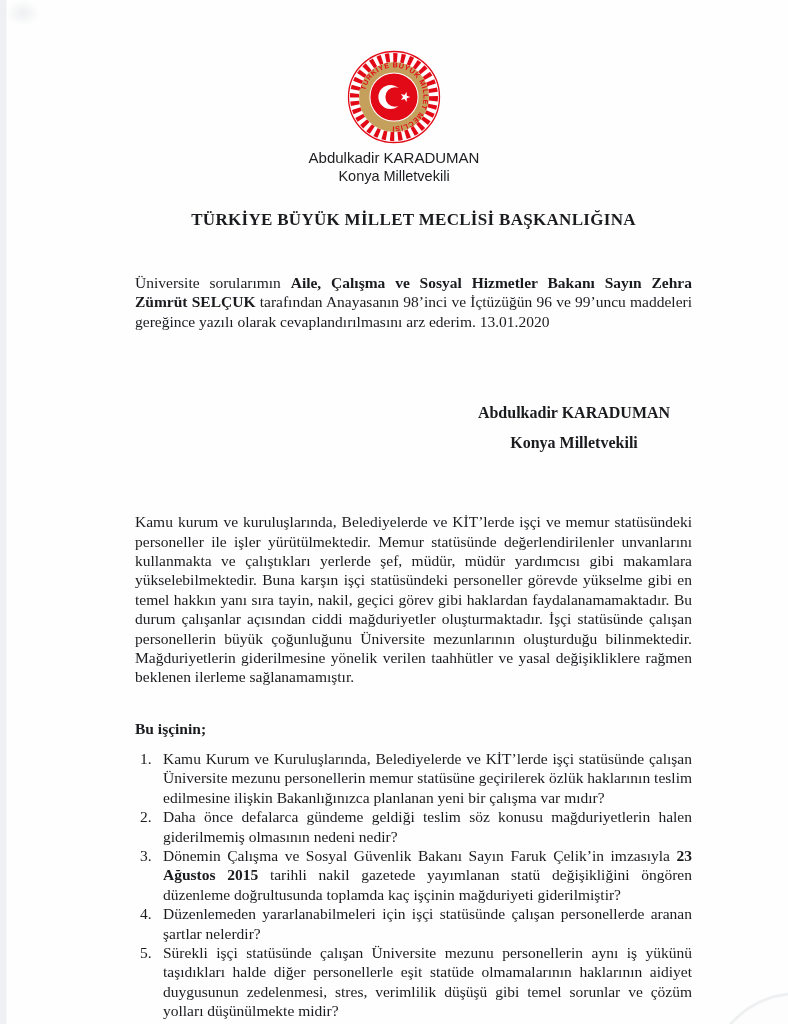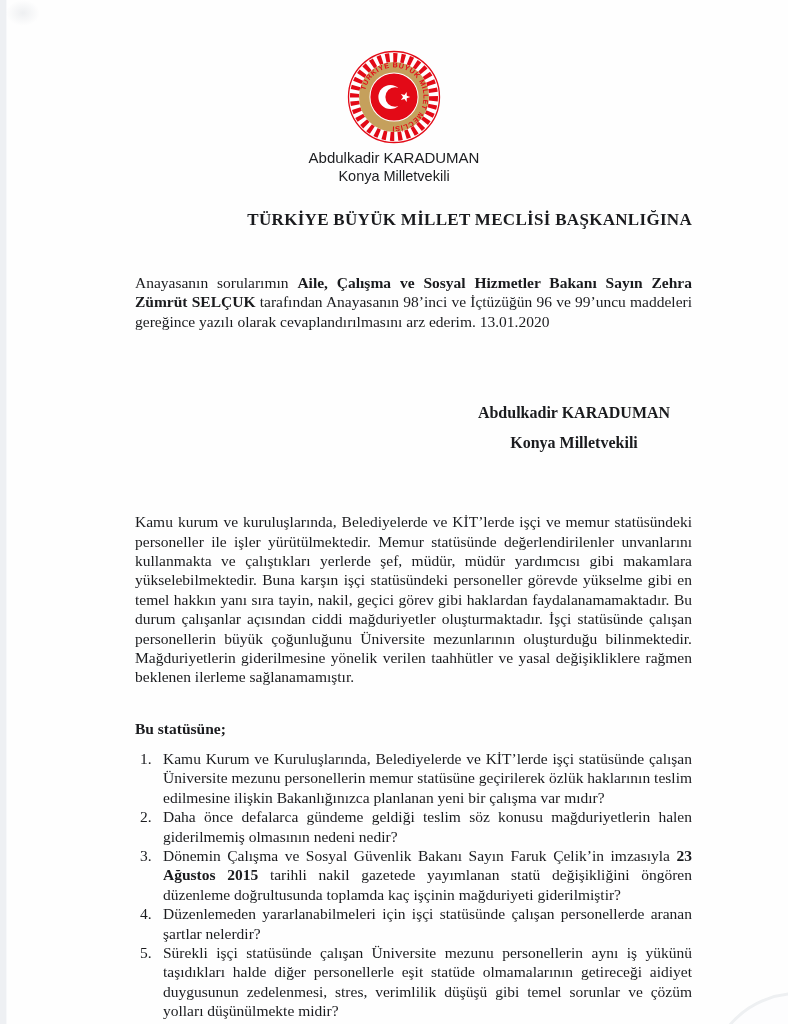--- a/index.html
+++ b/index.html
@@ -75,21 +75,21 @@
   }
   .lh-role {
     font-family: "Liberation Sans", "DejaVu Sans", sans-serif;
     font-size: 14.5px;
     line-height: 19px;
     color: #1c1d20;
   }
   
   .doc-heading {
     margin: 24px 0 0 0;
-    text-align: right;
+    text-align: center;
     font-size: 17px;
     font-weight: bold;
     letter-spacing: 0.3px;
     line-height: 20px;
   }
   
   .para {
     margin: 0;
     font-size: 15.5px;
     line-height: 19.4px;
@@ -160,30 +160,30 @@
           <circle cx="51.2" cy="50" r="10.4" class="c-red-f"></circle>
           <path class="c-white-f" d="M5.5,0 L1.78,1.29 L1.7,5.23 L-0.68,2.09 L-4.45,3.23 L-2.2,0 L-4.45,-3.23 L-0.68,-2.09 L1.7,-5.23 L1.78,-1.29 Z" transform="translate(61.8,50)"></path>
         </svg>
       </span>
       <div class="lh-name">Abdulkadir KARADUMAN</div>
       <div class="lh-role">Konya Milletvekili</div>
     </header>
 
     <h1 class="doc-heading">TÜRKİYE BÜYÜK MİLLET MECLİSİ BAŞKANLIĞINA</h1>
 
-    <p class="para intro"><span>Anayasanın sorularımın </span><b>Aile, Çalışma ve Sosyal Hizmetler Bakanı Sayın Zehra Zümrüt SELÇUK</b><span> tarafından Anayasanın 98’inci ve İçtüzüğün 96 ve 99’uncu maddeleri gereğince yazılı olarak cevaplandırılmasını arz ederim. 13.01.2020</span></p>
+    <p class="para intro"><span>Üniversite sorularımın </span><b>Aile, Çalışma ve Sosyal Hizmetler Bakanı Sayın Zehra Zümrüt SELÇUK</b><span> tarafından Anayasanın 98’inci ve İçtüzüğün 96 ve 99’uncu maddeleri gereğince yazılı olarak cevaplandırılmasını arz ederim. 13.01.2020</span></p>
 
     <div class="signature">
       <div class="sig-name">Abdulkadir KARADUMAN</div>
       <div class="sig-role">Konya Milletvekili</div>
     </div>
 
     <p class="para bodytext">Kamu kurum ve kuruluşlarında, Belediyelerde ve KİT’lerde işçi ve memur statüsündeki personeller ile işler yürütülmektedir. Memur statüsünde değerlendirilenler unvanlarını kullanmakta ve çalıştıkları yerlerde şef, müdür, müdür yardımcısı gibi makamlara yükselebilmektedir. Buna karşın işçi statüsündeki personeller görevde yükselme gibi en temel hakkın yanı sıra tayin, nakil, geçici görev gibi haklardan faydalanamamaktadır. Bu durum çalışanlar açısından ciddi mağduriyetler oluşturmaktadır. İşçi statüsünde çalışan personellerin büyük çoğunluğunu Üniversite mezunlarının oluşturduğu bilinmektedir. Mağduriyetlerin giderilmesine yönelik verilen taahhütler ve yasal değişikliklere rağmen beklenen ilerleme sağlanamamıştır.</p>
 
-    <p class="list-intro">Bu statüsüne;</p>
+    <p class="list-intro">Bu işçinin;</p>
 
     <div class="questions">
 
       <div class="q">
         <span class="q-num">1.</span>
         <div class="q-text"><span>Kamu Kurum ve Kuruluşlarında, Belediyelerde ve KİT’lerde işçi statüsünde çalışan Üniversite mezunu personellerin memur statüsüne geçirilerek özlük haklarının teslim edilmesine ilişkin Bakanlığınızca planlanan yeni bir çalışma var mıdır?</span><b></b><span></span></div>
       </div>
 
       <div class="q">
         <span class="q-num">2.</span>
@@ -195,18 +195,18 @@
         <div class="q-text"><span>Dönemin Çalışma ve Sosyal Güvenlik Bakanı Sayın Faruk Çelik’in imzasıyla </span><b>23 Ağustos 2015</b><span> tarihli nakil gazetede yayımlanan statü değişikliğini öngören düzenleme doğrultusunda toplamda kaç işçinin mağduriyeti giderilmiştir?</span></div>
       </div>
 
       <div class="q">
         <span class="q-num">4.</span>
         <div class="q-text"><span>Düzenlemeden yararlanabilmeleri için işçi statüsünde çalışan personellerde aranan şartlar nelerdir?</span><b></b><span></span></div>
       </div>
 
       <div class="q">
         <span class="q-num">5.</span>
-        <div class="q-text"><span>Sürekli işçi statüsünde çalışan Üniversite mezunu personellerin aynı iş yükünü taşıdıkları halde diğer personellerle eşit statüde olmamalarının getireceği aidiyet duygusunun zedelenmesi, stres, verimlilik düşüşü gibi temel sorunlar ve çözüm yolları düşünülmekte midir?</span><b></b><span></span></div>
+        <div class="q-text"><span>Sürekli işçi statüsünde çalışan Üniversite mezunu personellerin aynı iş yükünü taşıdıkları halde diğer personellerle eşit statüde olmamalarının haklarının aidiyet duygusunun zedelenmesi, stres, verimlilik düşüşü gibi temel sorunlar ve çözüm yolları düşünülmekte midir?</span><b></b><span></span></div>
       </div>
 
     </div>
   </div>
 </div>
 
 </body></html>

